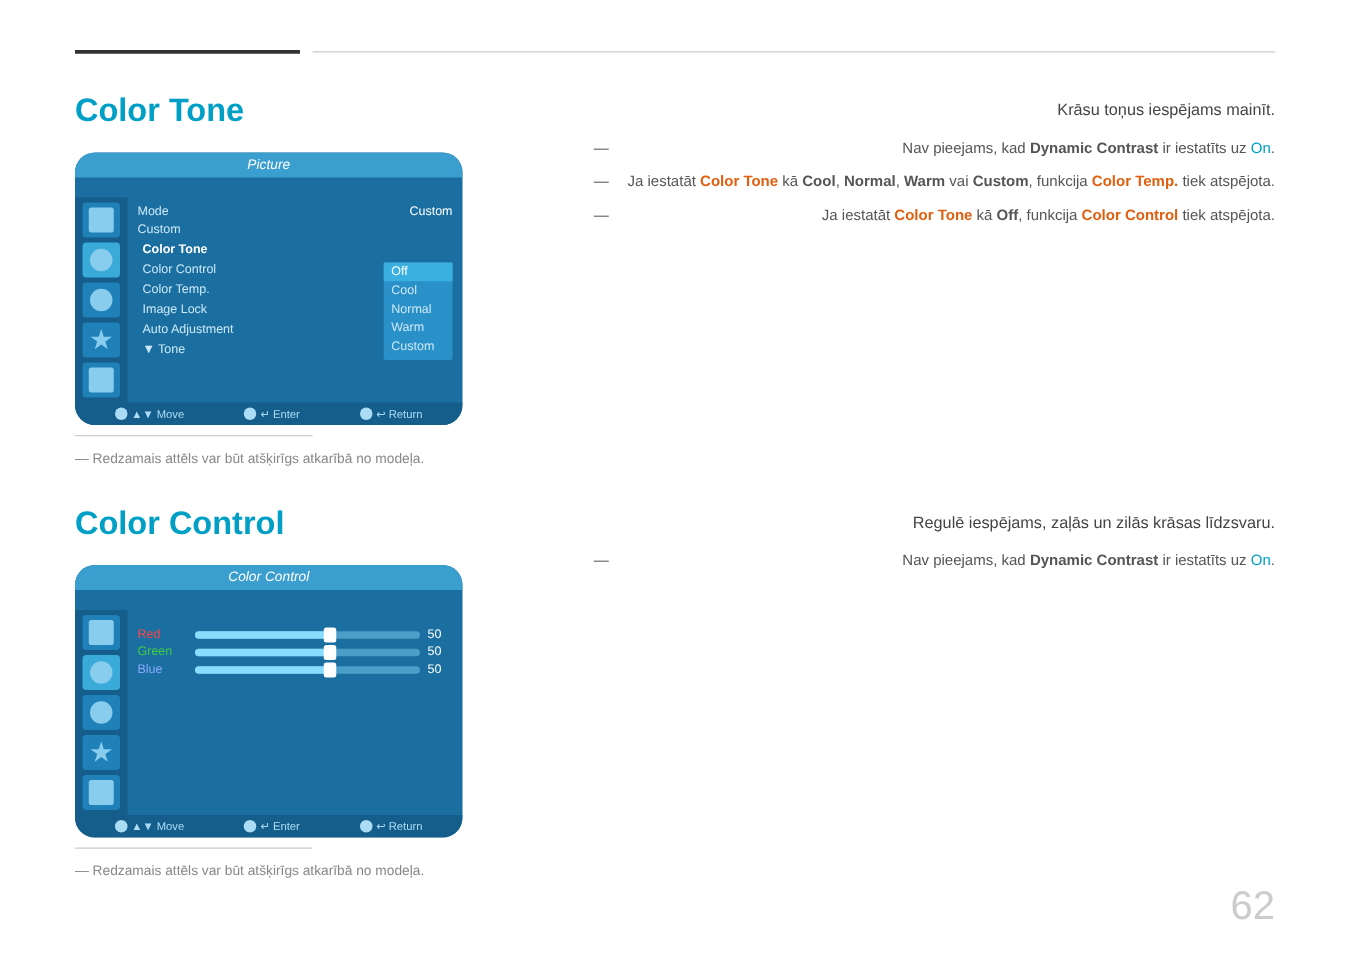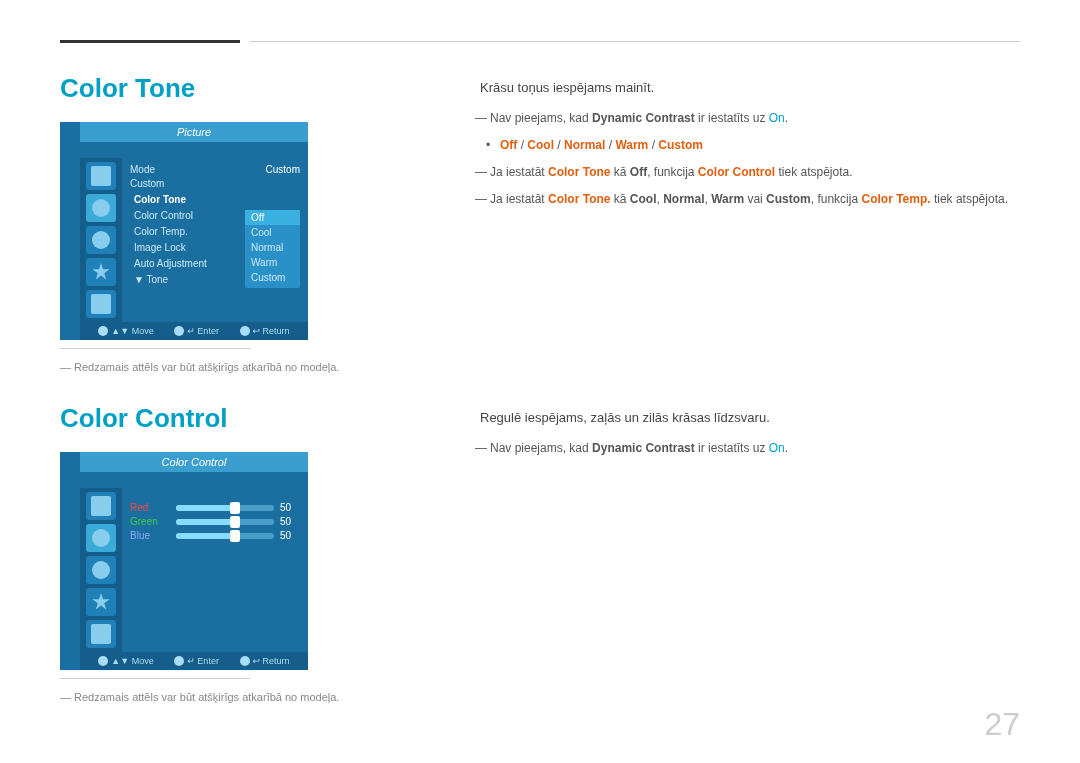--- a/index.html
+++ b/index.html
@@ -46,38 +46,38 @@
 
     .section-left {
       width: 380px;
       flex-shrink: 0;
     }
 
     .section-right {
       flex: 1;
       padding-left: 40px;
       padding-top: 5px;
+      text-align: right;
     }
 
     
     .section-title {
       font-size: 26px;
       font-weight: bold;
       color: #00a0c6;
       margin-bottom: 18px;
     }
 
     
     .screen-mockup {
-      width: 248px;
+      width: 310px;
       background: #1a6fa0;
-      border-radius: 0;
+      border-radius: 16px;
       overflow: hidden;
       font-size: 11px;
-      padding-left: 20px;
     }
 
     .screen-title-bar {
       background: #3a9ecf;
       color: #fff;
       text-align: center;
       padding: 4px 0;
       font-size: 11px;
       font-style: italic;
     }
@@ -404,32 +404,25 @@
 
       <div class="separator-line"></div>
       <div class="note-small">— Redzamais attēls var būt atšķirīgs atkarībā no modeļa.</div>
     </div>
 
     <div class="section-right">
       <div class="desc-text">Krāsu toņus iespējams mainīt.</div>
       <div class="desc-note">
         Nav pieejams, kad <span class="bold">Dynamic Contrast</span> ir iestatīts uz <span class="on-color">On</span>.
       </div>
-      <div class="desc-bullet">
-        <span class="bold orange">Off</span> /
-        <span class="bold orange">Cool</span> /
-        <span class="bold orange">Normal</span> /
-        <span class="bold orange">Warm</span> /
-        <span class="bold orange">Custom</span>
+      <div class="desc-note">
+        Ja iestatāt <span class="bold orange">Color Tone</span> kā <span class="bold">Cool</span>, <span class="bold">Normal</span>, <span class="bold">Warm</span> vai <span class="bold">Custom</span>, funkcija <span class="bold orange">Color Temp.</span> tiek atspējota.
       </div>
       <div class="desc-note">
         Ja iestatāt <span class="bold orange">Color Tone</span> kā <span class="bold">Off</span>, funkcija <span class="bold orange">Color Control</span> tiek atspējota.
-      </div>
-      <div class="desc-note">
-        Ja iestatāt <span class="bold orange">Color Tone</span> kā <span class="bold">Cool</span>, <span class="bold">Normal</span>, <span class="bold">Warm</span> vai <span class="bold">Custom</span>, funkcija <span class="bold orange">Color Temp.</span> tiek atspējota.
       </div>
     </div>
   </div>
 
   <div class="section">
 
     <div class="section-left">
       <div class="section-title">Color Control</div>
 
       <div class="screen-mockup">
@@ -507,13 +500,13 @@
     <div class="section-right">
       <div class="desc-text">Regulē iespējams, zaļās un zilās krāsas līdzsvaru.</div>
       <div class="desc-note">
         Nav pieejams, kad <span class="bold">Dynamic Contrast</span> ir iestatīts uz <span class="on-color">On</span>.
       </div>
     </div>
   </div>
 
 </div>
 
-<div class="page-number">27</div>
+<div class="page-number">62</div>
 
 </body></html>

